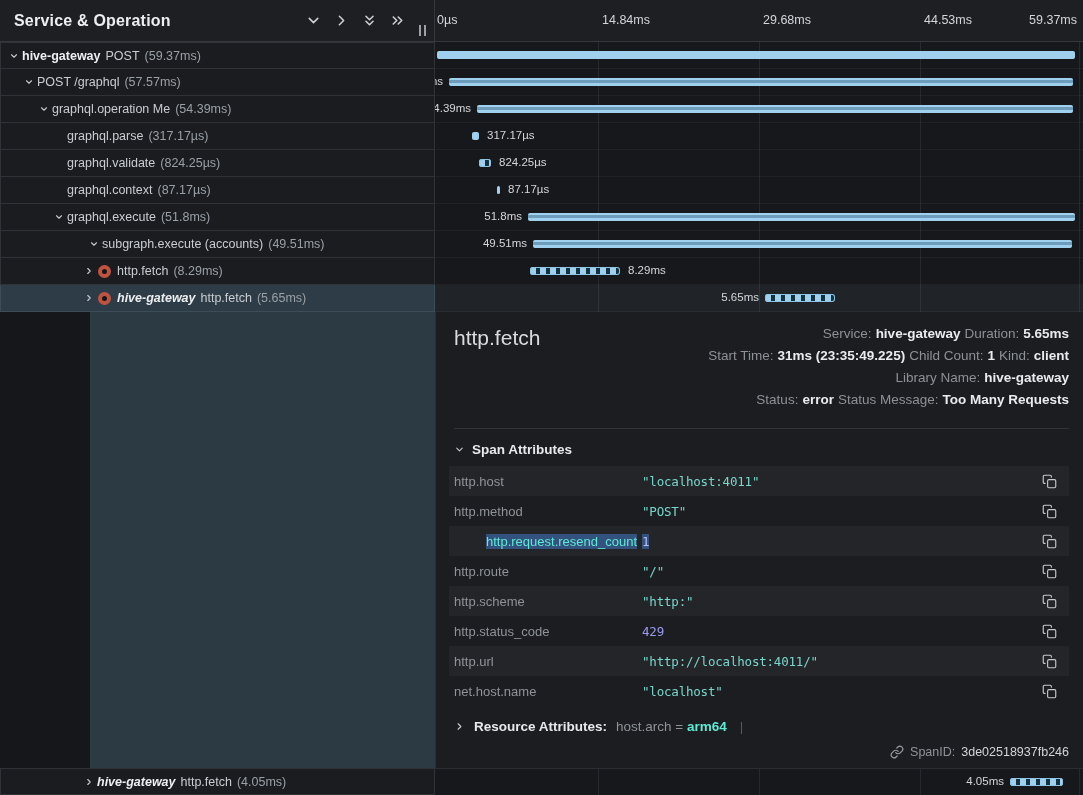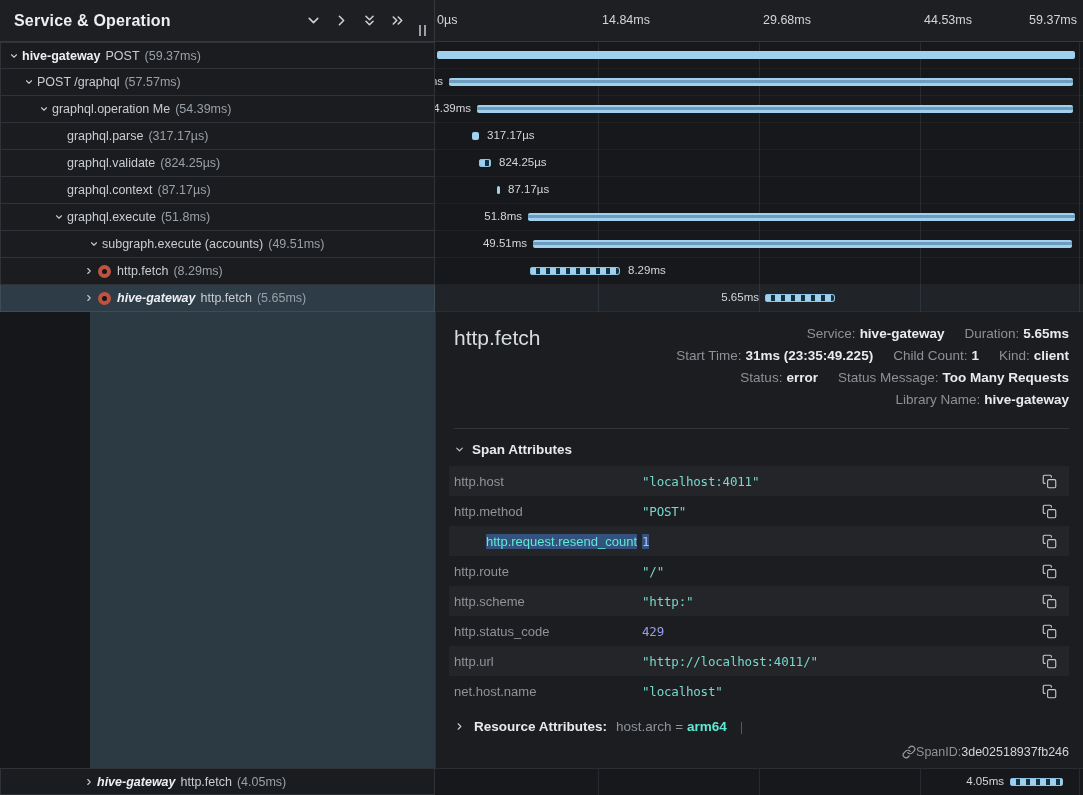--- a/index.html
+++ b/index.html
@@ -51,21 +51,21 @@
 
   
   .subtree-highlight{position:absolute;left:90px;top:312px;width:345px;height:456px;background:#2c3a43;}
 
   
   .detail{position:absolute;left:435px;top:312px;width:648px;height:456px;background:#1b1d20;
           box-sizing:border-box;padding:0 14px 0 18px;border-left:1px solid #2a2d31;overflow:hidden;}
   .detail-top{position:relative;height:116px;}
   .detail h2{position:absolute;left:0;top:14px;margin:0;font-size:21px;font-weight:400;color:#d9dcdf;}
   .meta{position:absolute;right:0;top:11px;display:flex;flex-direction:column;}
-  .meta-line{display:flex;justify-content:flex-end;gap:20px;line-height:22px;font-size:13.5px;white-space:nowrap;}
+  .meta-line{display:flex;justify-content:flex-end;gap:4px;line-height:22px;font-size:13.5px;white-space:nowrap;}
   .m-label{color:#8d9196;margin-right:4px;}
   .m-value{color:#e9ebee;font-weight:700;}
   .divider{border-top:1px solid #303338;}
   .attr-header{display:flex;align-items:center;gap:7px;margin-top:13px;font-weight:700;font-size:13.5px;
                color:#e7e9ec;cursor:pointer;}
   .attr-header .chev-ic,.res-line .chev-ic{display:flex;color:#c6c9cd;}
   .attr-table{margin:9px 0 0 -5px;}
   .attr-row{display:flex;align-items:center;height:30px;padding:0 12px 0 5px;box-sizing:border-box;}
   .attr-row.alt{background:#232528;}
   .attr-key{width:188px;flex:none;color:#8f9398;font-size:13px;}
@@ -75,21 +75,21 @@
   .attr-val.number{color:var(--purple);}
   .attr-val .hl{color:#b9bdfa;}
   .hl{background:var(--sel);}
   .copy-btn{flex:none;width:16px;height:16px;display:flex;align-items:center;justify-content:center;
             background:none;border:none;color:#c6c9cd;padding:0;cursor:pointer;}
   .res-line{display:flex;align-items:center;gap:9px;margin-top:13px;font-size:13.5px;white-space:nowrap;overflow:hidden;}
   .res-title{font-weight:700;color:#e7e9ec;}
   .res-item{color:#8f9398;}
   .res-val{color:#5eead4;font-weight:700;}
   .res-sep{color:#55585d;margin:0 4px;}
-  .spanid{display:flex;justify-content:flex-end;align-items:flex-start;gap:0;margin-top:11px;font-size:12.5px;}
+  .spanid{display:flex;justify-content:flex-end;align-items:flex-start;gap:6px;margin-top:11px;font-size:12.5px;}
   .spanid .muted{color:#8f9398;}
   .spanid .val{color:#d2d5d9;}
   .link-ic{display:flex;color:#9aa0a6;}
 
   
   .bottom-left{position:absolute;left:0;top:768px;width:435px;height:27px;}
   .bottom-left .trow-left{border-top:1px solid #2f3237;height:27px;}
   .bottom-right{position:absolute;left:435px;top:768px;width:648px;height:31px;background:#17181b;
                 border-top:1px solid #2a2d31;box-sizing:border-box;overflow:hidden;}
   .bottom-right .trow{border-bottom:none;}
@@ -281,25 +281,25 @@
           <div class="meta-line">
             <span class="meta-pair"><span class="m-label">Service:</span><span class="m-value">hive-gateway</span></span>
             <span class="meta-pair"><span class="m-label">Duration:</span><span class="m-value">5.65ms</span></span>
           </div>
           <div class="meta-line">
             <span class="meta-pair"><span class="m-label">Start Time:</span><span class="m-value">31ms (23:35:49.225)</span></span>
             <span class="meta-pair"><span class="m-label">Child Count:</span><span class="m-value">1</span></span>
             <span class="meta-pair"><span class="m-label">Kind:</span><span class="m-value">client</span></span>
           </div>
           <div class="meta-line">
+            <span class="meta-pair"><span class="m-label">Library Name:</span><span class="m-value">hive-gateway</span></span>
+          </div>
+          <div class="meta-line">
             <span class="meta-pair"><span class="m-label">Status:</span><span class="m-value">error</span></span>
             <span class="meta-pair"><span class="m-label">Status Message:</span><span class="m-value">Too Many Requests</span></span>
-          </div>
-          <div class="meta-line">
-            <span class="meta-pair"><span class="m-label">Library Name:</span><span class="m-value">hive-gateway</span></span>
           </div>
         </div>
     </div>
     <div class="divider"></div>
     <div class="attr-header">
       <span class="chev-ic">
         <svg width="11" height="11" viewBox="0 0 24 24" fill="none" stroke="currentColor" stroke-width="2.5" stroke-linecap="round" stroke-linejoin="round">
             <path d="M6 9l6 6 6-6"></path>
           </svg>
       </span>

